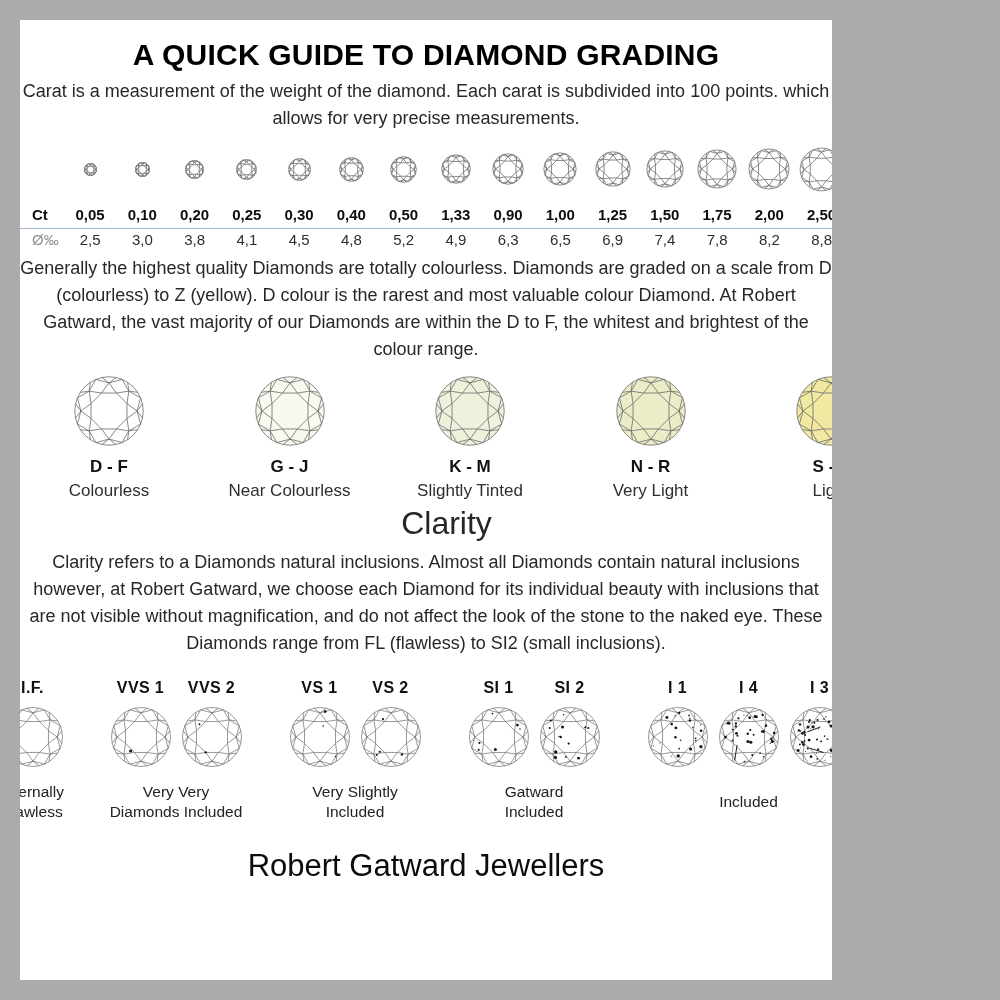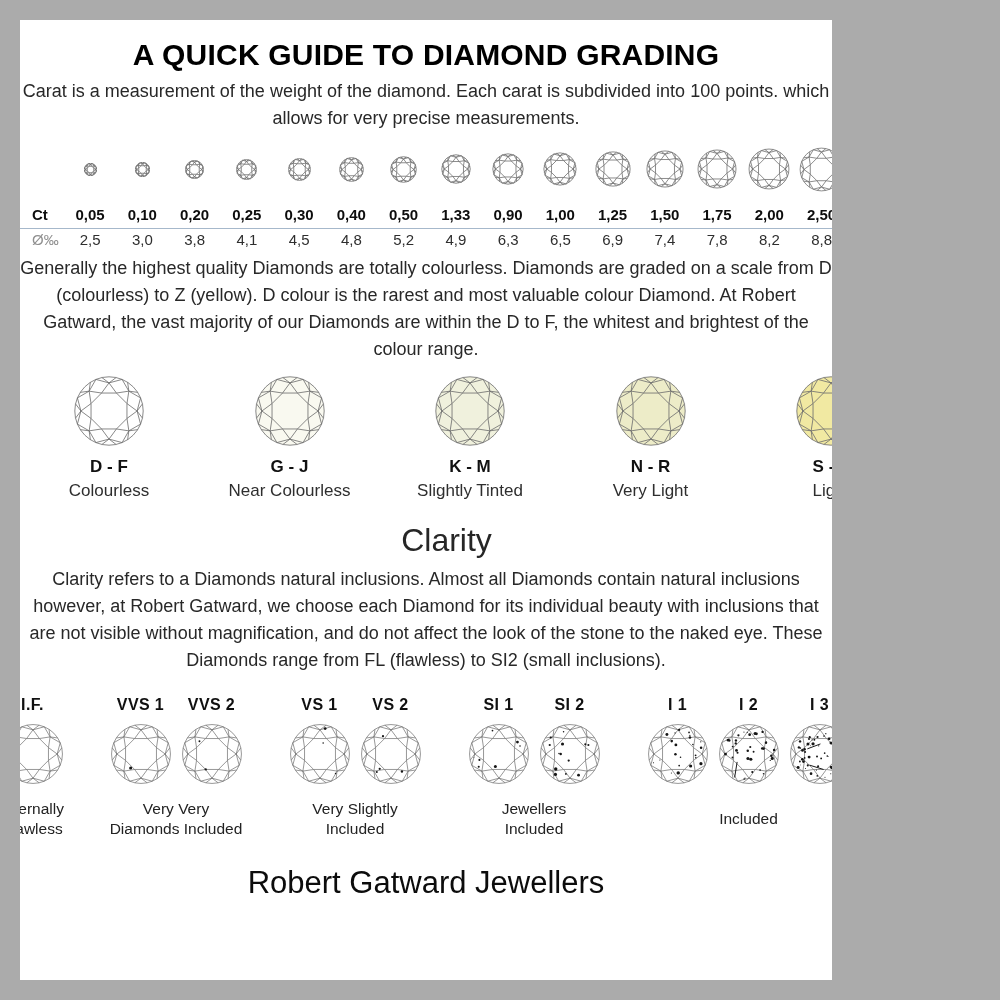--- a/index.html
+++ b/index.html
@@ -2,21 +2,21 @@
 <html><head>
 <meta charset="utf-8">
 <style>
   html,body{margin:0;padding:0;background:#ababab;font-family:"Liberation Sans",sans-serif;color:#1c1c1c;}
   .frame{width:852px;height:1000px;background:#ababab;padding:20px;box-sizing:border-box;}
   .page{width:100%;height:100%;background:#ffffff;box-sizing:border-box;padding-top:10px;overflow:hidden;}
   h1{font-size:30px;font-weight:700;text-align:center;margin:8px 0 0;color:#000;letter-spacing:.2px;}
   h2{font-size:32px;font-weight:400;text-align:center;color:#262626;margin:0;line-height:40px;}
   #carat-heading{margin-top:20px;}
   #colour-heading{margin-top:12px;}
-  #clarity-heading{margin-top:19px;padding-left:41px;}
+  #clarity-heading{margin-top:2px;padding-left:41px;}
   .desc{font-size:18px;line-height:27px;text-align:center;margin:6px auto 0;max-width:912px;color:#282828;}
   
   .carat-grid{display:grid;grid-template-columns:44px repeat(16,1fr);width:880px;margin:4px auto;align-items:center;}
   .carat-diamonds{margin-top:8px;height:58px;}
   .cell{display:flex;justify-content:center;align-items:center;}
   .ct-row{margin-top:8px;font-weight:700;font-size:15px;line-height:18px;color:#0d0d0d;}
   .row-label{font-weight:700;font-size:15px;justify-content:flex-start;padding-left:12px;}
   .mm-row{margin-top:2px;font-size:15px;line-height:18px;color:#2e2e2e;}
   .mm-row .row-label{color:#8f8f8f;font-weight:400;font-size:15px;}
   .divider{width:880px;margin:4px auto 2px;height:0;border-top:1.5px solid #a6b8cb;}
@@ -335,21 +335,21 @@
                   <circle cx="26.55" cy="82.91" r="2.54" fill="#161616"></circle>
                   <circle cx="43.33" cy="82.11" r="1.46" fill="#161616"></circle>
                   <circle cx="39.62" cy="13.97" r="1.19" fill="#161616"></circle>
                   <circle cx="18.94" cy="23.38" r="1.80" fill="#161616"></circle>
                   <circle cx="37.92" cy="33.97" r="2.49" fill="#161616"></circle>
                   <circle cx="35.01" cy="49.95" r="1.99" fill="#161616"></circle>
                 </svg>
               </div>
             </div>
             <div class="clarity-name">
-              <span>Jewellers</span>
+              <span>Gatward</span>
               <span>Included</span>
             </div>
           </div>
           <div class="clarity-group">
             <div class="clarity-items">
               <div class="clarity-item">
                 <div class="clarity-label">I 1</div>
                 <svg width="62" height="62" viewBox="0 0 100 100">
                   <circle cx="50" cy="50" r="47.5" fill="#ffffff" stroke="#6e6e6e" stroke-width="1.15"></circle>
                   <path d="M60.33,25.06L74.94,39.67L74.94,60.33L60.33,74.94L39.67,74.94L25.06,60.33L25.06,39.67L39.67,25.06ZM77.58,22.42L60.33,25.06M77.58,22.42L74.94,39.67M77.58,22.42L68.18,6.12M77.58,22.42L93.88,31.82M77.58,22.42L75.87,10.16M77.58,22.42L89.84,24.13M89.00,50.00L74.94,39.67M89.00,50.00L74.94,60.33M89.00,50.00L93.88,31.82M89.00,50.00L93.88,68.18M89.00,50.00L96.46,40.12M89.00,50.00L96.46,59.88M77.58,77.58L74.94,60.33M77.58,77.58L60.33,74.94M77.58,77.58L93.88,68.18M77.58,77.58L68.18,93.88M77.58,77.58L89.84,75.87M77.58,77.58L75.87,89.84M50.00,89.00L60.33,74.94M50.00,89.00L39.67,74.94M50.00,89.00L68.18,93.88M50.00,89.00L31.82,93.88M50.00,89.00L59.88,96.46M50.00,89.00L40.12,96.46M22.42,77.58L39.67,74.94M22.42,77.58L25.06,60.33M22.42,77.58L31.82,93.88M22.42,77.58L6.12,68.18M22.42,77.58L24.13,89.84M22.42,77.58L10.16,75.87M11.00,50.00L25.06,60.33M11.00,50.00L25.06,39.67M11.00,50.00L6.12,68.18M11.00,50.00L6.12,31.82M11.00,50.00L3.54,59.88M11.00,50.00L3.54,40.12M22.42,22.42L25.06,39.67M22.42,22.42L39.67,25.06M22.42,22.42L6.12,31.82M22.42,22.42L31.82,6.12M22.42,22.42L10.16,24.13M22.42,22.42L24.13,10.16M50.00,11.00L39.67,25.06M50.00,11.00L60.33,25.06M50.00,11.00L31.82,6.12M50.00,11.00L68.18,6.12M50.00,11.00L40.12,3.54M50.00,11.00L59.88,3.54" fill="none" stroke="#6e6e6e" stroke-width="1.15" stroke-linejoin="round"></path>
@@ -371,21 +371,21 @@
                   <circle cx="54.10" cy="55.18" r="1.25" fill="#161616"></circle>
                   <circle cx="87.00" cy="65.54" r="2.58" fill="#161616"></circle>
                   <circle cx="87.27" cy="39.78" r="2.05" fill="#161616"></circle>
                   <circle cx="45.85" cy="50.51" r="2.04" fill="#161616"></circle>
                   <circle cx="39.86" cy="29.21" r="2.07" fill="#161616"></circle>
                   <circle cx="50.40" cy="80.45" r="2.77" fill="#161616"></circle>
                   <circle cx="86.72" cy="30.43" r="1.04" fill="#161616"></circle>
                 </svg>
               </div>
               <div class="clarity-item">
-                <div class="clarity-label">I 2</div>
+                <div class="clarity-label">I 4</div>
                 <svg width="62" height="62" viewBox="0 0 100 100">
                   <circle cx="50" cy="50" r="47.5" fill="#ffffff" stroke="#6e6e6e" stroke-width="1.15"></circle>
                   <path d="M60.33,25.06L74.94,39.67L74.94,60.33L60.33,74.94L39.67,74.94L25.06,60.33L25.06,39.67L39.67,25.06ZM77.58,22.42L60.33,25.06M77.58,22.42L74.94,39.67M77.58,22.42L68.18,6.12M77.58,22.42L93.88,31.82M77.58,22.42L75.87,10.16M77.58,22.42L89.84,24.13M89.00,50.00L74.94,39.67M89.00,50.00L74.94,60.33M89.00,50.00L93.88,31.82M89.00,50.00L93.88,68.18M89.00,50.00L96.46,40.12M89.00,50.00L96.46,59.88M77.58,77.58L74.94,60.33M77.58,77.58L60.33,74.94M77.58,77.58L93.88,68.18M77.58,77.58L68.18,93.88M77.58,77.58L89.84,75.87M77.58,77.58L75.87,89.84M50.00,89.00L60.33,74.94M50.00,89.00L39.67,74.94M50.00,89.00L68.18,93.88M50.00,89.00L31.82,93.88M50.00,89.00L59.88,96.46M50.00,89.00L40.12,96.46M22.42,77.58L39.67,74.94M22.42,77.58L25.06,60.33M22.42,77.58L31.82,93.88M22.42,77.58L6.12,68.18M22.42,77.58L24.13,89.84M22.42,77.58L10.16,75.87M11.00,50.00L25.06,60.33M11.00,50.00L25.06,39.67M11.00,50.00L6.12,68.18M11.00,50.00L6.12,31.82M11.00,50.00L3.54,59.88M11.00,50.00L3.54,40.12M22.42,22.42L25.06,39.67M22.42,22.42L39.67,25.06M22.42,22.42L6.12,31.82M22.42,22.42L31.82,6.12M22.42,22.42L10.16,24.13M22.42,22.42L24.13,10.16M50.00,11.00L39.67,25.06M50.00,11.00L60.33,25.06M50.00,11.00L31.82,6.12M50.00,11.00L68.18,6.12M50.00,11.00L40.12,3.54M50.00,11.00L59.88,3.54" fill="none" stroke="#6e6e6e" stroke-width="1.15" stroke-linejoin="round"></path>
                   <circle cx="32.95" cy="19.93" r="1.85" fill="#161616"></circle>
                   <circle cx="90.60" cy="43.67" r="2.07" fill="#161616"></circle>
                   <circle cx="29.79" cy="44.30" r="2.25" fill="#161616"></circle>
                   <circle cx="73.39" cy="41.27" r="2.16" fill="#161616"></circle>
                   <circle cx="18.48" cy="28.25" r="1.85" fill="#161616"></circle>
                   <circle cx="42.13" cy="90.27" r="1.20" fill="#161616"></circle>
                   <circle cx="71.88" cy="14.42" r="1.13" fill="#161616"></circle>

